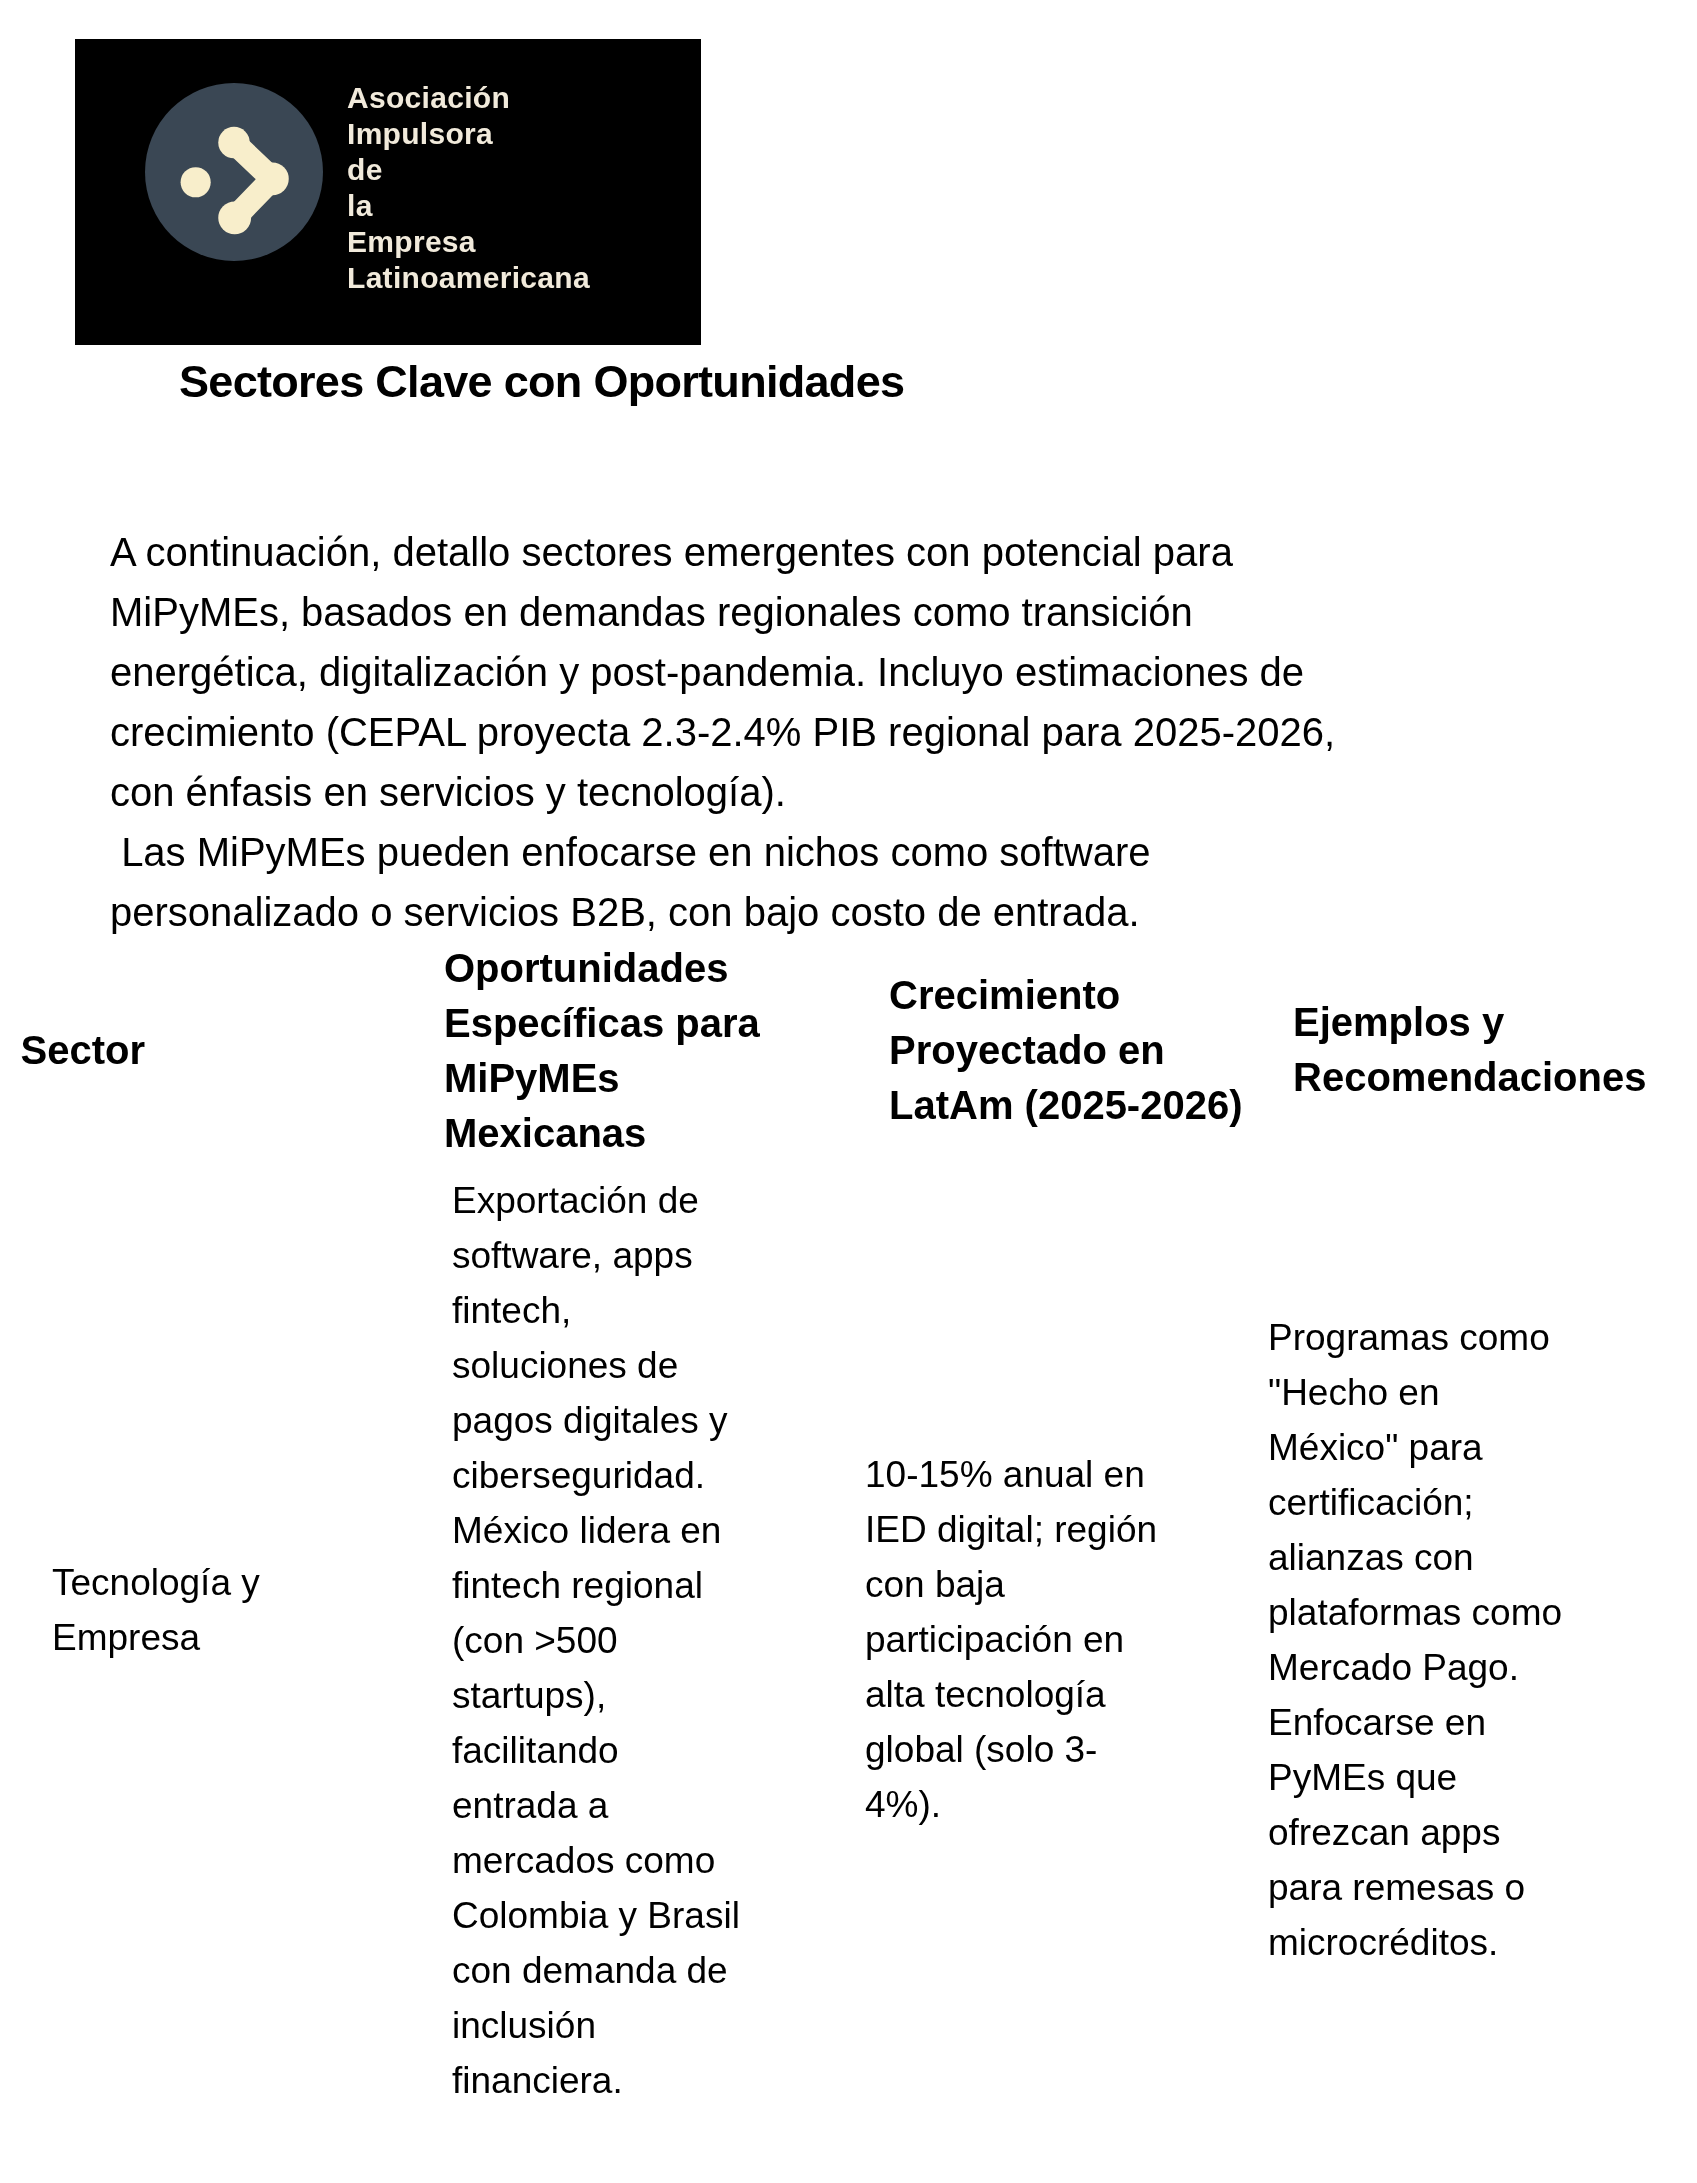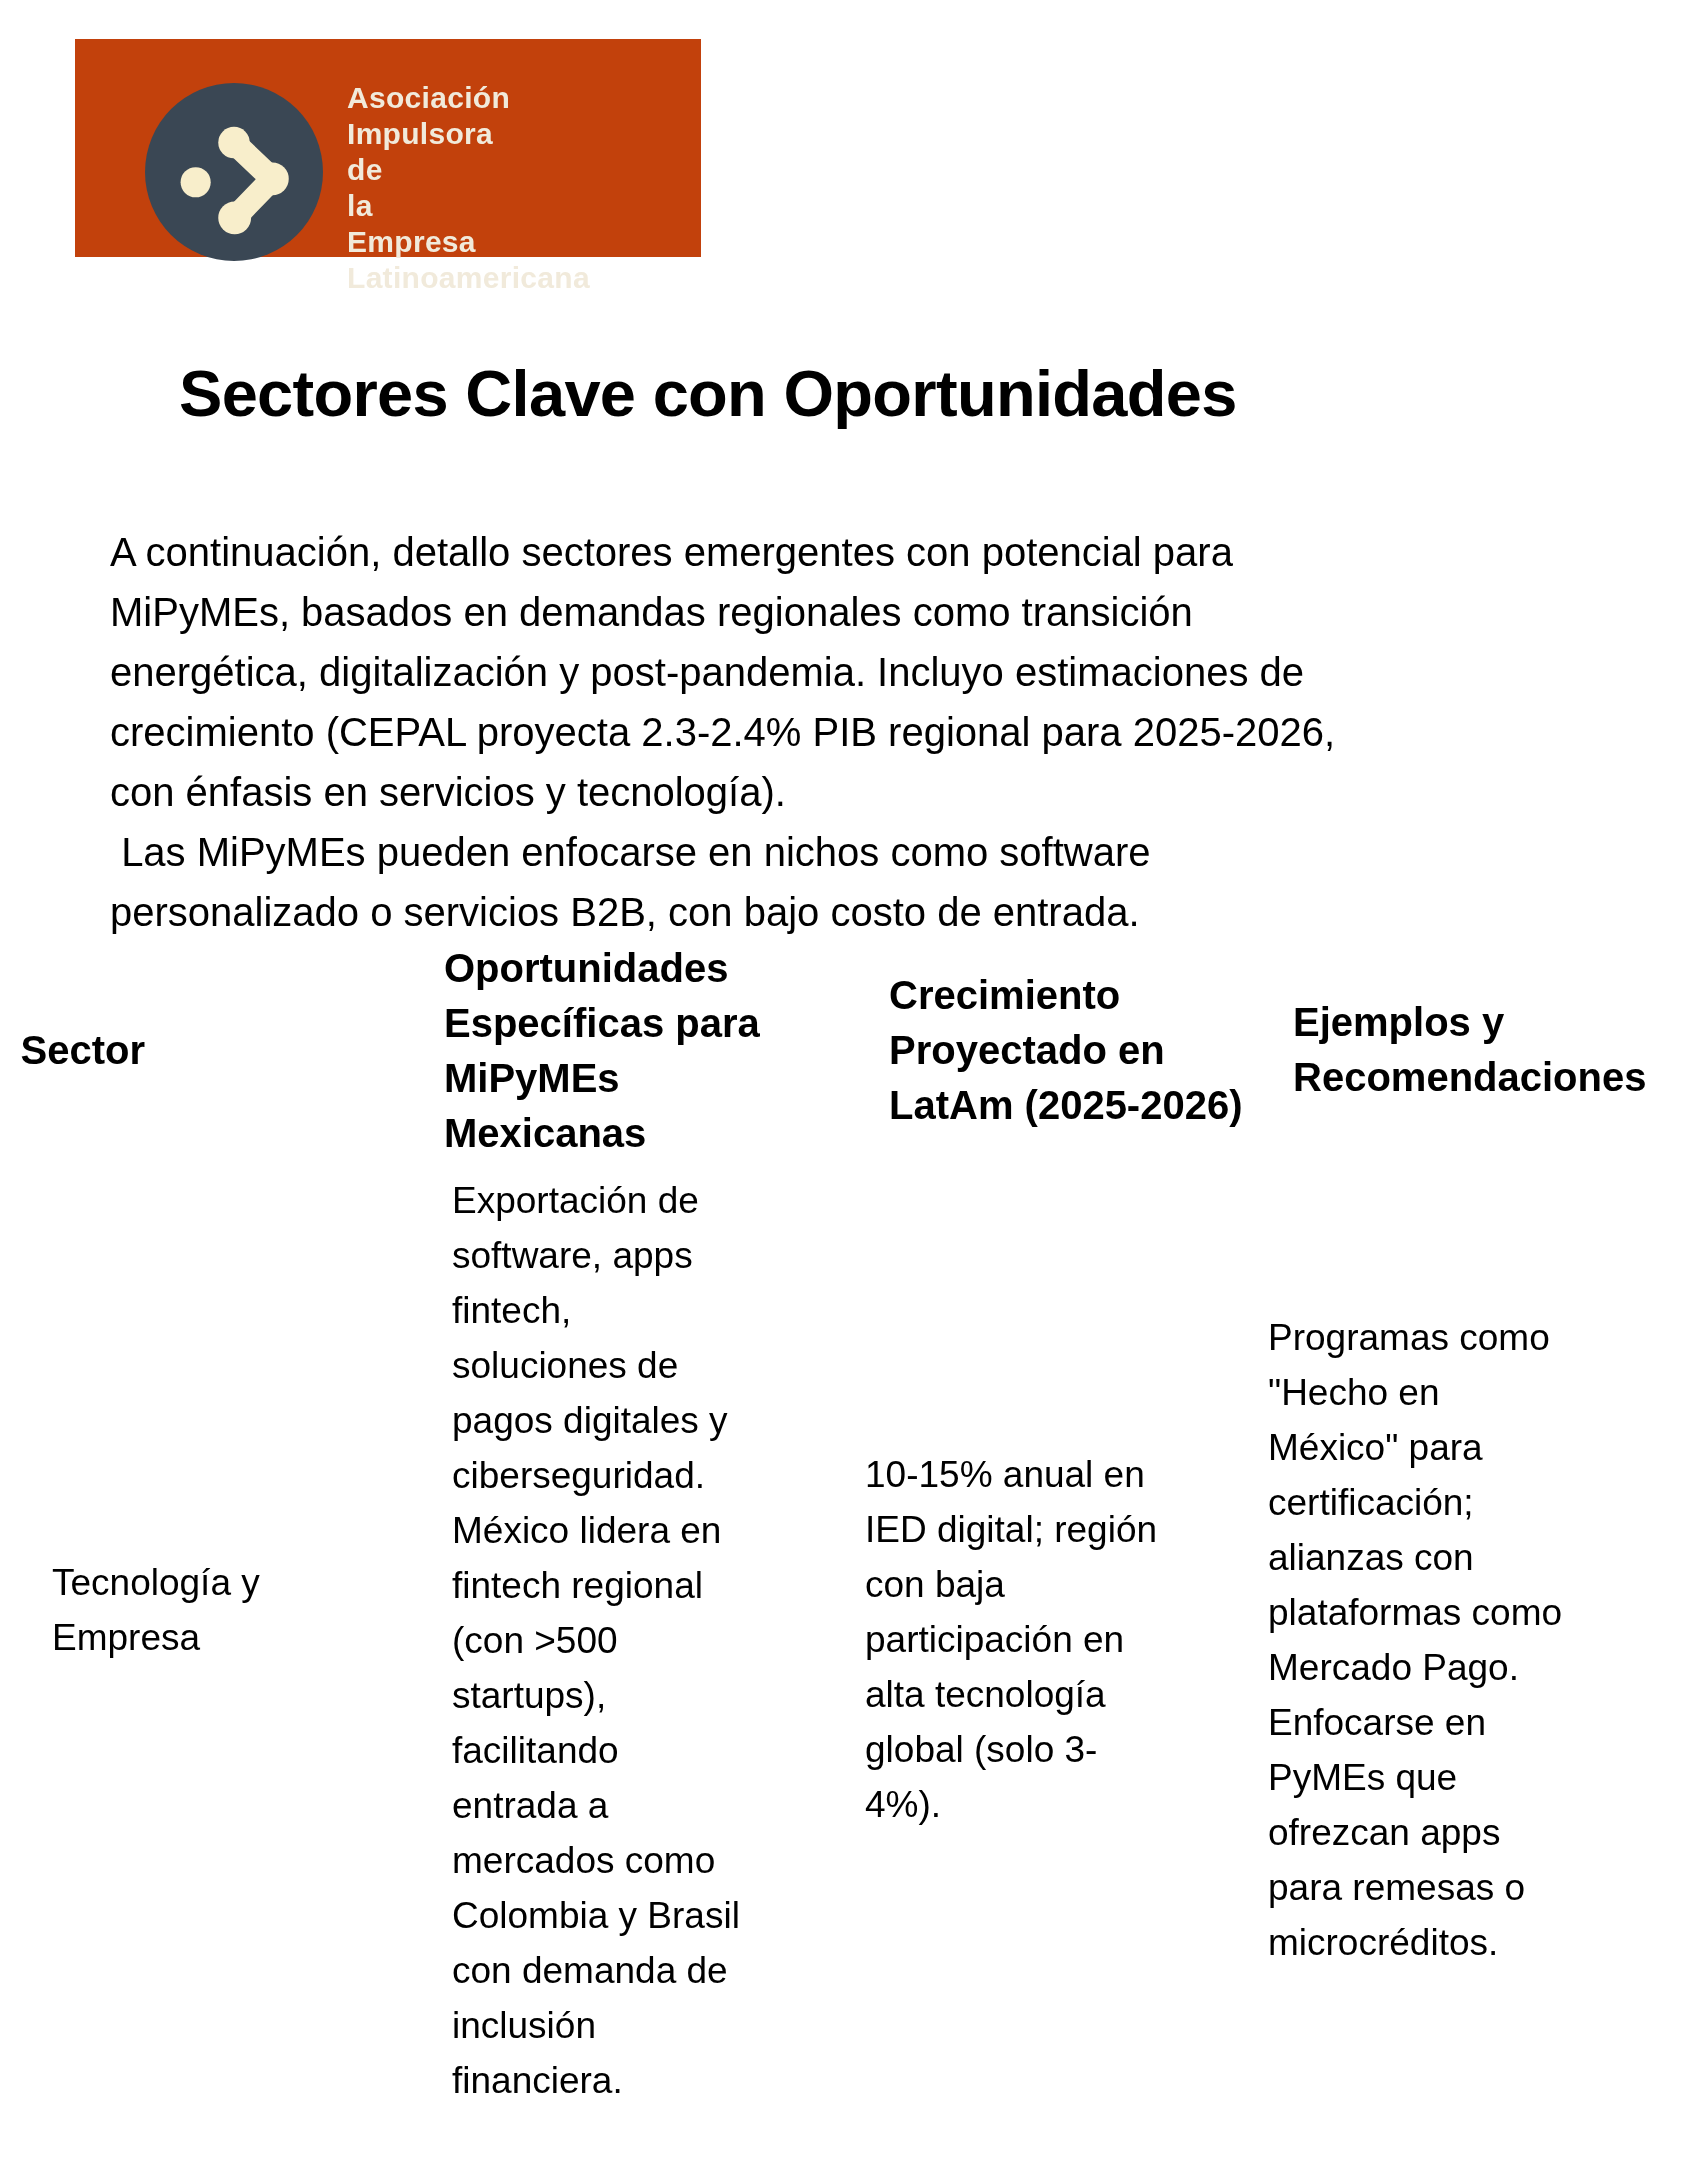--- a/index.html
+++ b/index.html
@@ -11,42 +11,42 @@
     font-family:"Liberation Sans", sans-serif;
     color:#000000;
     overflow:hidden;
   }
   .abs{position:absolute;}
   .pre{white-space:pre-wrap;}
 
   
   .logo-box{
     left:75px; top:39px;
-    width:626px; height:218px;
-    background:#c2410c;
+    width:626px; height:306px;
+    background:#000000;
   }
   .logo-icon{
     position:absolute;
     left:70px; top:44px;
     width:178px; height:178px;
   }
   .logo-text{
     position:absolute;
     left:272px; top:41px;
     font-size:30px;
     line-height:36px;
     font-weight:700;
     letter-spacing:0.3px;
     color:#F1EADB;
   }
 
   
   .doc-title{
     left:179px; top:356px;
-    font-size:65px;
+    font-size:45px;
     font-weight:700;
     letter-spacing:-0.7px;
     margin:0;
     white-space:nowrap;
   }
 
   
   .intro{
     left:98px; top:510px;
     width:1540px;

